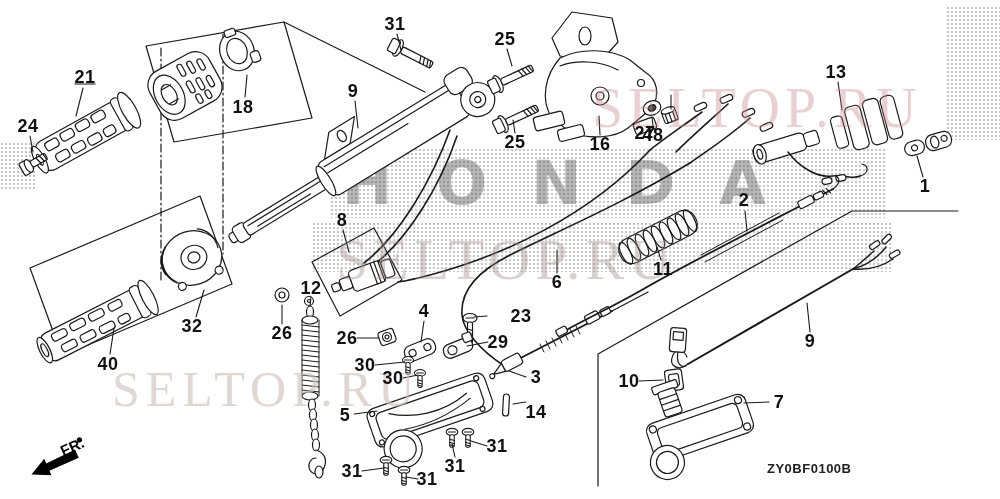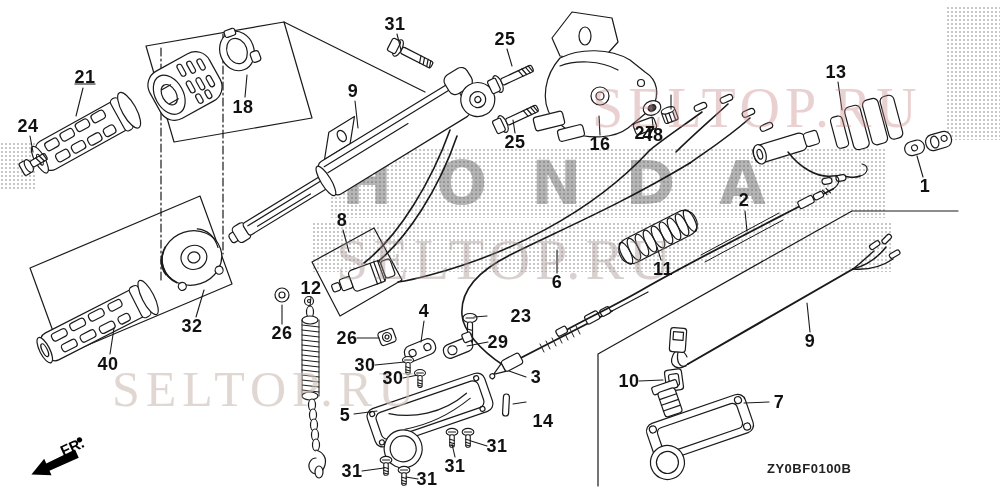--- a/index.html
+++ b/index.html
@@ -506,21 +506,21 @@
       <div class="callout" style="left: 810px; top: 341px;">9</div>
       <div class="callout" style="left: 629px; top: 381px;">10</div>
       <div class="callout" style="left: 779px; top: 402px;">7</div>
       <div class="callout" style="left: 347px; top: 338px;">26</div>
       <div class="callout" style="left: 424px; top: 311px;">4</div>
       <div class="callout" style="left: 521px; top: 316px;">23</div>
       <div class="callout" style="left: 498px; top: 342px;">29</div>
       <div class="callout" style="left: 365px; top: 365px;">30</div>
       <div class="callout" style="left: 393px; top: 378px;">30</div>
       <div class="callout" style="left: 536px; top: 377px;">3</div>
-      <div class="callout" style="left: 536px; top: 421px; margin-left: 7px;">14</div>
+      <div class="callout" style="left: 536px; top: 412px;">14</div>
       <div class="callout" style="left: 345px; top: 415px;">5</div>
       <div class="callout" style="left: 352px; top: 471px;">31</div>
       <div class="callout" style="left: 427px; top: 479px;">31</div>
       <div class="callout" style="left: 455px; top: 466px;">31</div>
       <div class="callout" style="left: 497px; top: 446px;">31</div>
     </div>
 
   <div id="part-code">ZY0BF0100B</div>
   <div id="fr-label">FR.</div>
 </div>

